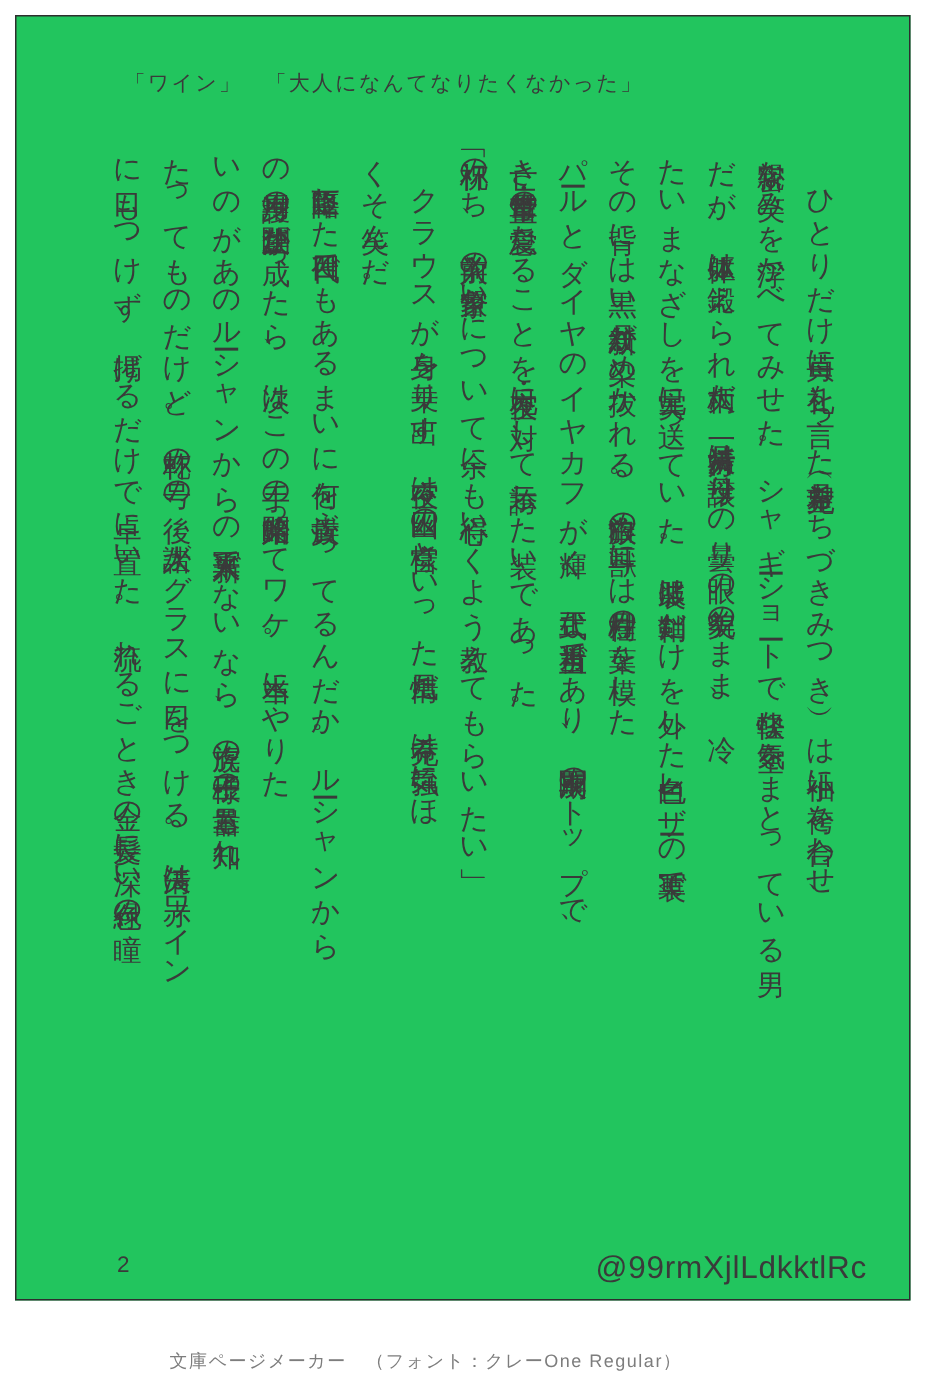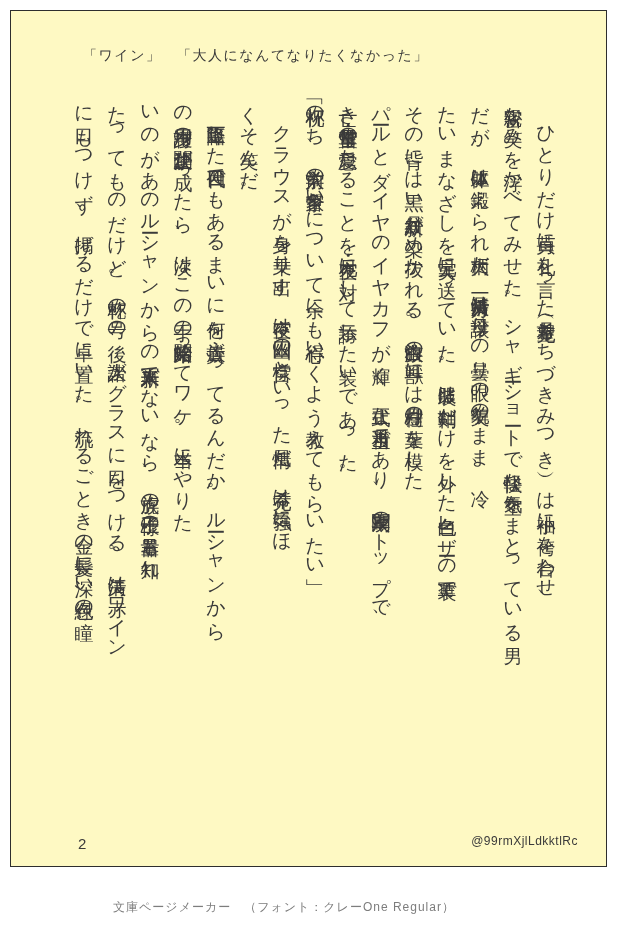--- a/index.html
+++ b/index.html
@@ -7,21 +7,21 @@
     width: 630px; height: 928px;
     background: #ffffff;
     position: relative;
     font-family: "Liberation Sans", "DejaVu Sans", sans-serif;
     overflow: hidden;
   }
   .page {
     position: absolute;
     left: 10px; top: 10px;
     width: 597px; height: 857px;
-    background: #fef9c3;
+    background: #22c55e;
     border: 1px solid #2e2e2e;
     box-sizing: border-box;
   }
   .page-header {
     position: absolute;
     left: 72px; top: 36px;
     font-size: 14px;
     letter-spacing: 1.5px;
     color: #3a3a3a;
     white-space: pre;
@@ -41,21 +41,21 @@
   }
   .page-number {
     position: absolute;
     left: 67px; top: 824px;
     font-size: 15px;
     color: #3a3a3a;
   }
   .author-handle {
     position: absolute;
     right: 28px; top: 823px;
-    font-size: 12px;
+    font-size: 21px;
     letter-spacing: 0.5px;
     color: #3a3a3a;
   }
   .footer-credit {
     position: absolute;
     left: 0; top: 899px;
     width: 568px;
     text-align: center;
     font-size: 12px;
     letter-spacing: 1px;

